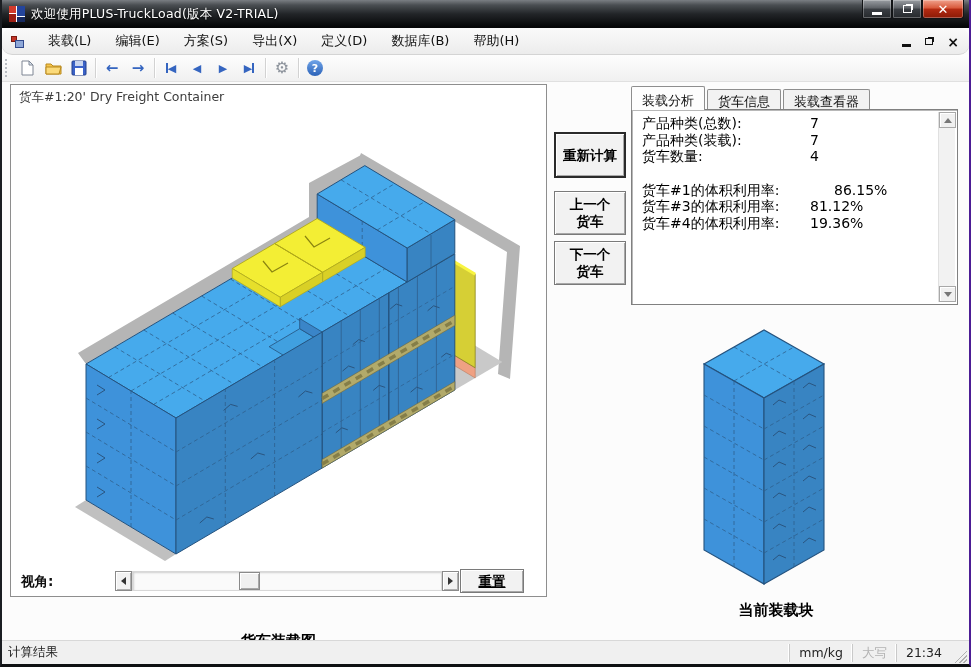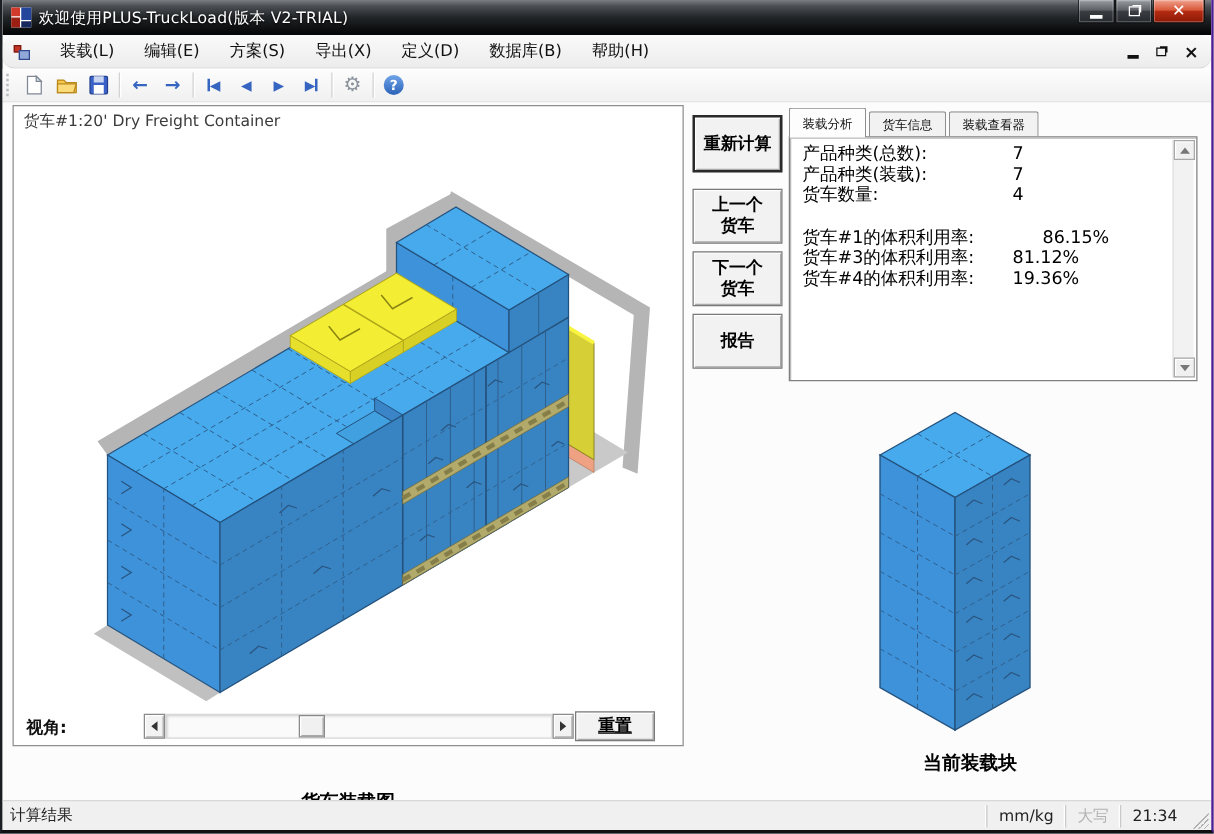--- a/index.html
+++ b/index.html
@@ -67,27 +67,27 @@
             box-shadow:inset 1px 1px 0 #fff,inset -1px -1px 0 #a8a8a8;}
   .reset-btn{position:absolute;left:449px;top:0;width:64px;height:24px;background:#f2f2f2;border:1px solid #7a7a7a;
              box-shadow:inset 1px 1px 0 #fff,inset -1px -1px 0 #a8a8a8;font-size:13.5px;font-weight:bold;
              text-align:center;line-height:22px;text-decoration:underline;}
   .caption{position:absolute;font-size:15px;font-weight:bold;color:#000;text-align:center;}
   .caption-left{left:8px;top:518px;width:537px;margin-top:32px;}
   .caption-right{left:624px;top:519px;width:300px;}
   
   .abtn{position:absolute;left:552px;width:72px;background:#f2f2f2;border:1px solid #7a7a7a;
         box-shadow:inset 1px 1px 0 #fff,inset -1px -1px 0 #a8a8a8;font-size:13.5px;font-weight:bold;
-        display:flex;flex-direction:column;align-items:center;justify-content:center;line-height:1.25;}
+        display:flex;flex-direction:column;align-items:center;justify-content:center;line-height:1.25;margin-top:40px;}
   .abtn-recalc{top:10px;height:46px;border:2px solid #2a2a2a;}
   .abtn-prev{top:69px;height:44px;}
   .abtn-next{top:119px;height:44px;}
   .abtn-report{top:169px;height:44px;}
   
-  .tabbar{position:absolute;left:629px;top:4px;height:24px;display:flex;align-items:flex-end;font-size:10px;}
+  .tabbar{position:absolute;left:629px;top:4px;height:24px;display:flex;align-items:flex-end;font-size:13px;}
   .tab{border:1px solid #8e8e8e;border-bottom:none;background:#f2f2f2;padding:3px 10px 3px 10px;height:21px;
        border-radius:2px 2px 0 0;margin-right:2px;color:#111;}
   .tab.active{background:#fdfdfd;height:24px;padding-top:5px;position:relative;z-index:3;}
   .analysis{position:absolute;left:629px;top:27px;width:327px;height:196px;background:#fff;border:1px solid #808080;
             box-shadow:inset 1px 1px 0 #b8b8b8;z-index:2;}
   .an-rows{position:absolute;left:10px;top:5px;right:26px;font-size:14px;color:#000;}
   .an-row{display:flex;height:16.5px;line-height:16.5px;}
   .an-row .lab{width:168px;}
   .an-row.gap{margin-top:17px;gap:24px;}
   .vscroll{position:absolute;right:2px;top:2px;width:17px;bottom:2px;background:#f2f2f2;border-left:1px solid #e0e0e0;}
@@ -289,23 +289,20 @@
         <span>重新计算</span>
       </div>
     <div class="abtn abtn-prev">
       <span>上一个</span>
       <span>货车</span>
     </div>
     <div class="abtn abtn-next">
       <span>下一个</span>
       <span>货车</span>
     </div>
-    <div class="abtn abtn-report">
-        <span>报告</span>
-      </div>
 
     <div class="tabbar">
       <span class="tab active">装载分析</span>
       <span class="tab">货车信息</span>
       <span class="tab">装载查看器</span>
     </div>
 
     <div class="analysis">
       <div class="an-rows">
         <div class="an-row">

